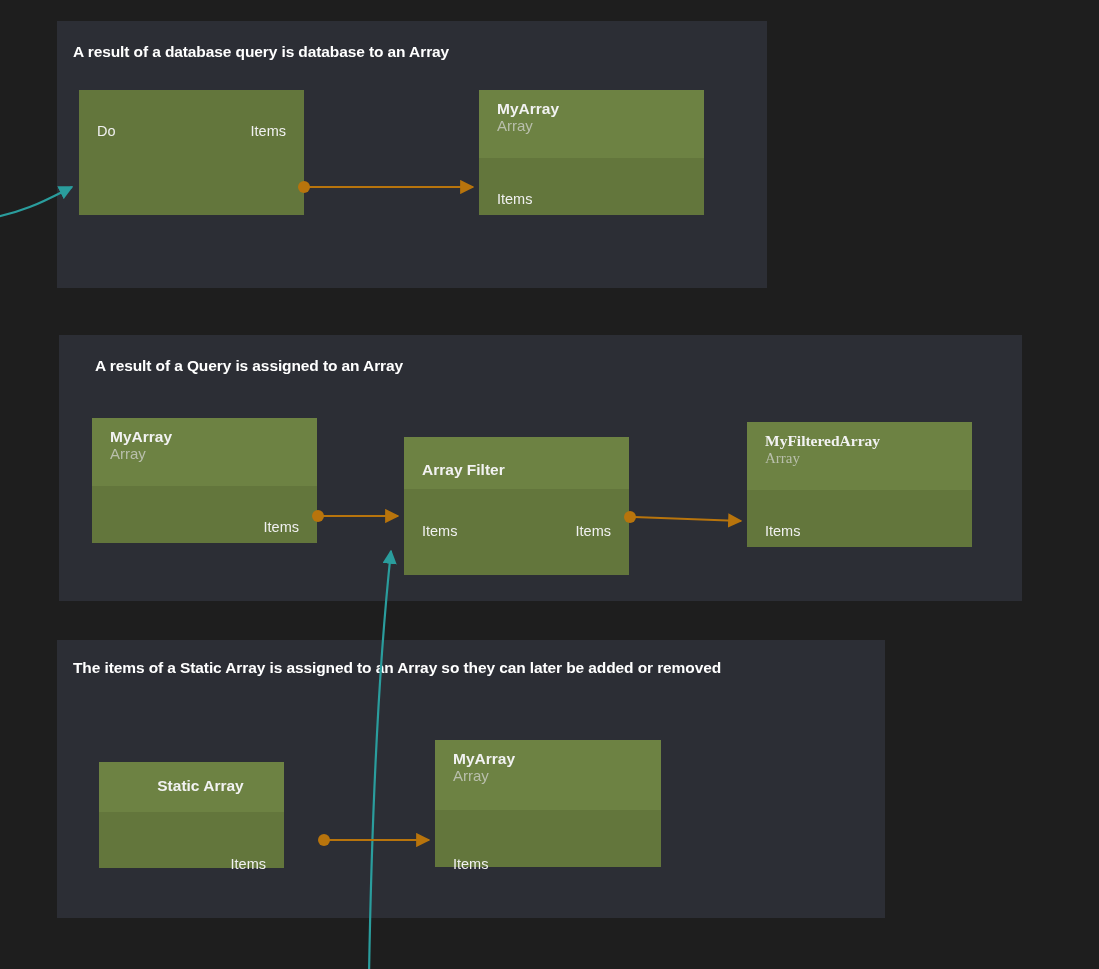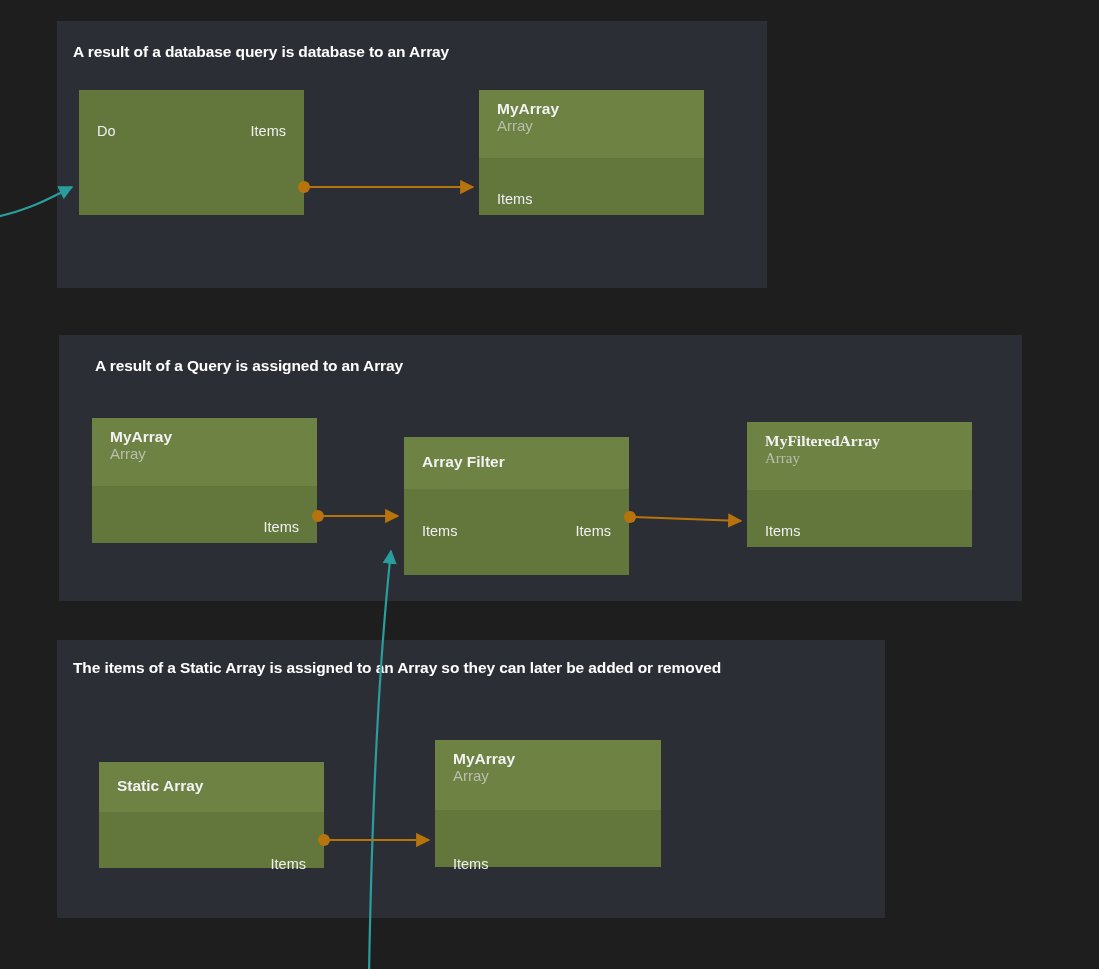--- a/index.html
+++ b/index.html
@@ -136,21 +136,21 @@
       <div class="node-subtitle">Array</div>
     </div>
     <div class="node-body" style="height:57px;">
       <div class="port-row" style="top:7px;">
         <span class="port-label out">Items</span>
       </div>
     </div>
   </div>
 
   <div class="node" style="left:404px; top:437px; width:225px; height:138px;">
-    <div class="node-header" style="height:52px; padding-top:16px;">
+    <div class="node-header" style="height:52px; padding-top:24px;">
       <div class="node-title">Array Filter</div>
     </div>
     <div class="node-body" style="height:86px;">
       <div class="port-row" style="top:8px;">
         <span class="port-label in">Items</span>
         <span class="port-label out">Items</span>
       </div>
     </div>
   </div>
 
@@ -162,21 +162,21 @@
     <div class="node-body" style="height:57px;">
       <div class="port-row" style="top:7px;">
         <span class="port-label in">Items</span>
       </div>
     </div>
   </div>
 
   <div class="panel" style="left:57px; top:640px; width:828px; height:278px;"></div>
   <div class="panel-title" style="left:73px; top:659px;">The items of a Static Array is assigned to an Array so they can later be added or removed</div>
 
-  <div class="node" style="left:99px; top:762px; width:225px; height:106px;">
+  <div class="node" style="left:99px; top:762px; width:185px; height:106px;text-align:center;">
     <div class="node-header" style="height:50px; padding-top:15px;">
       <div class="node-title">Static Array</div>
     </div>
     <div class="node-body" style="height:56px;">
       <div class="port-row" style="top:18px;">
         <span class="port-label out">Items</span>
       </div>
     </div>
   </div>
 

